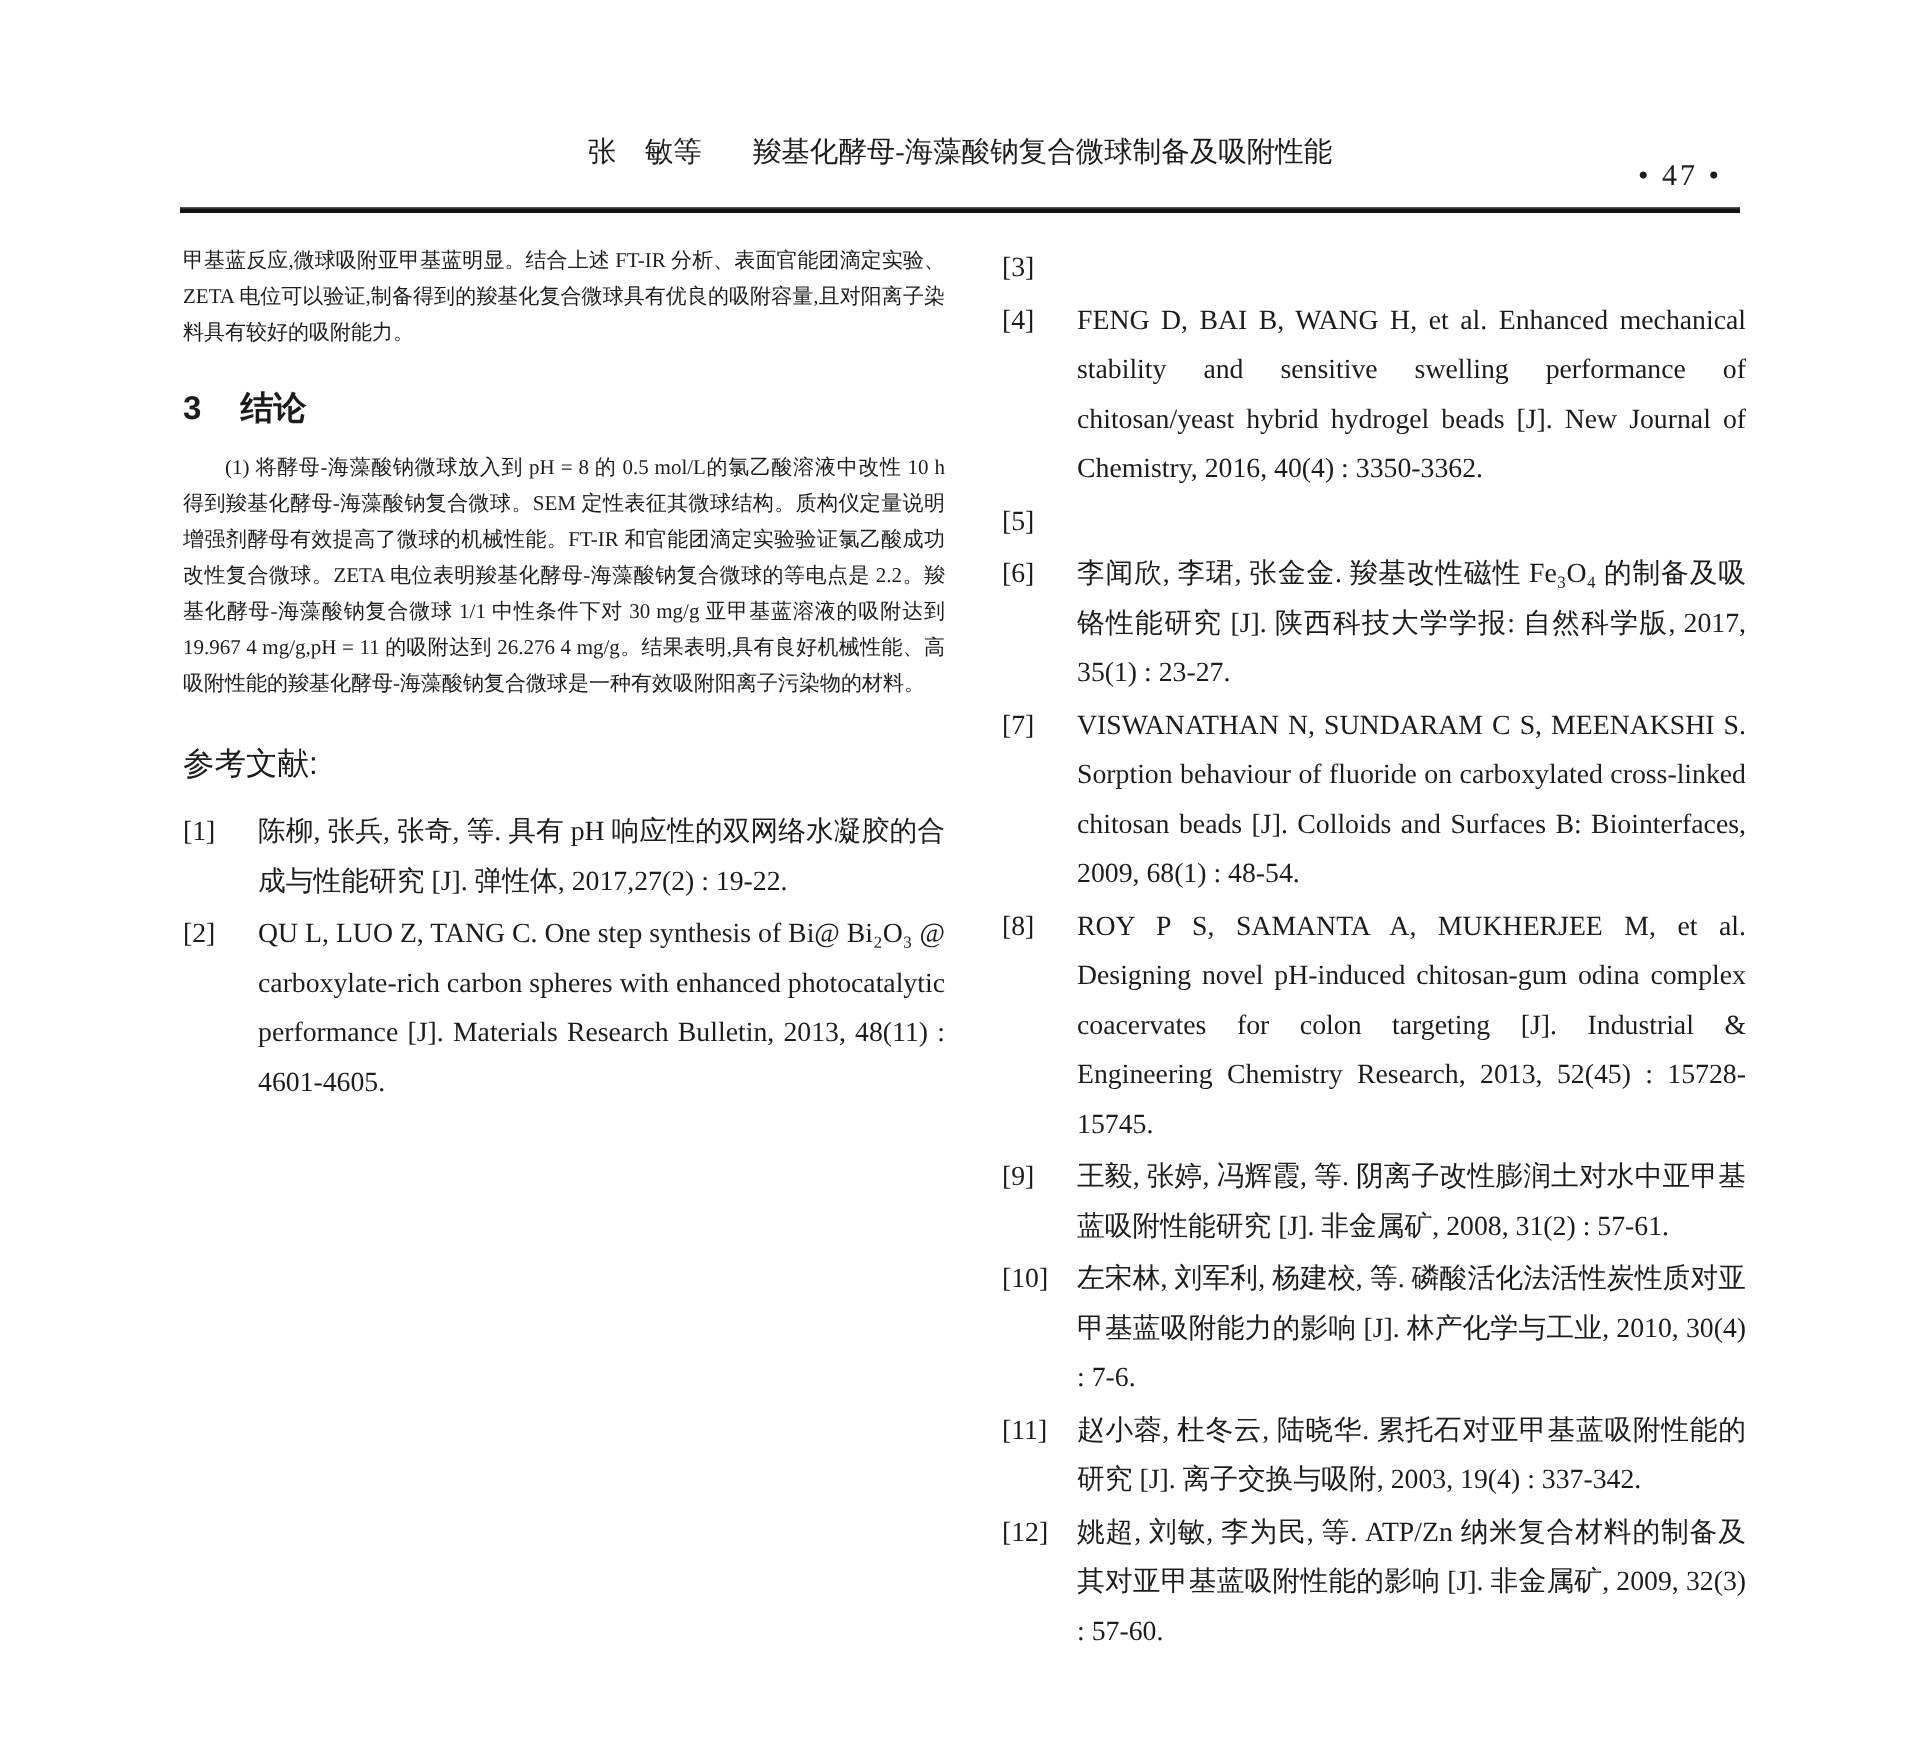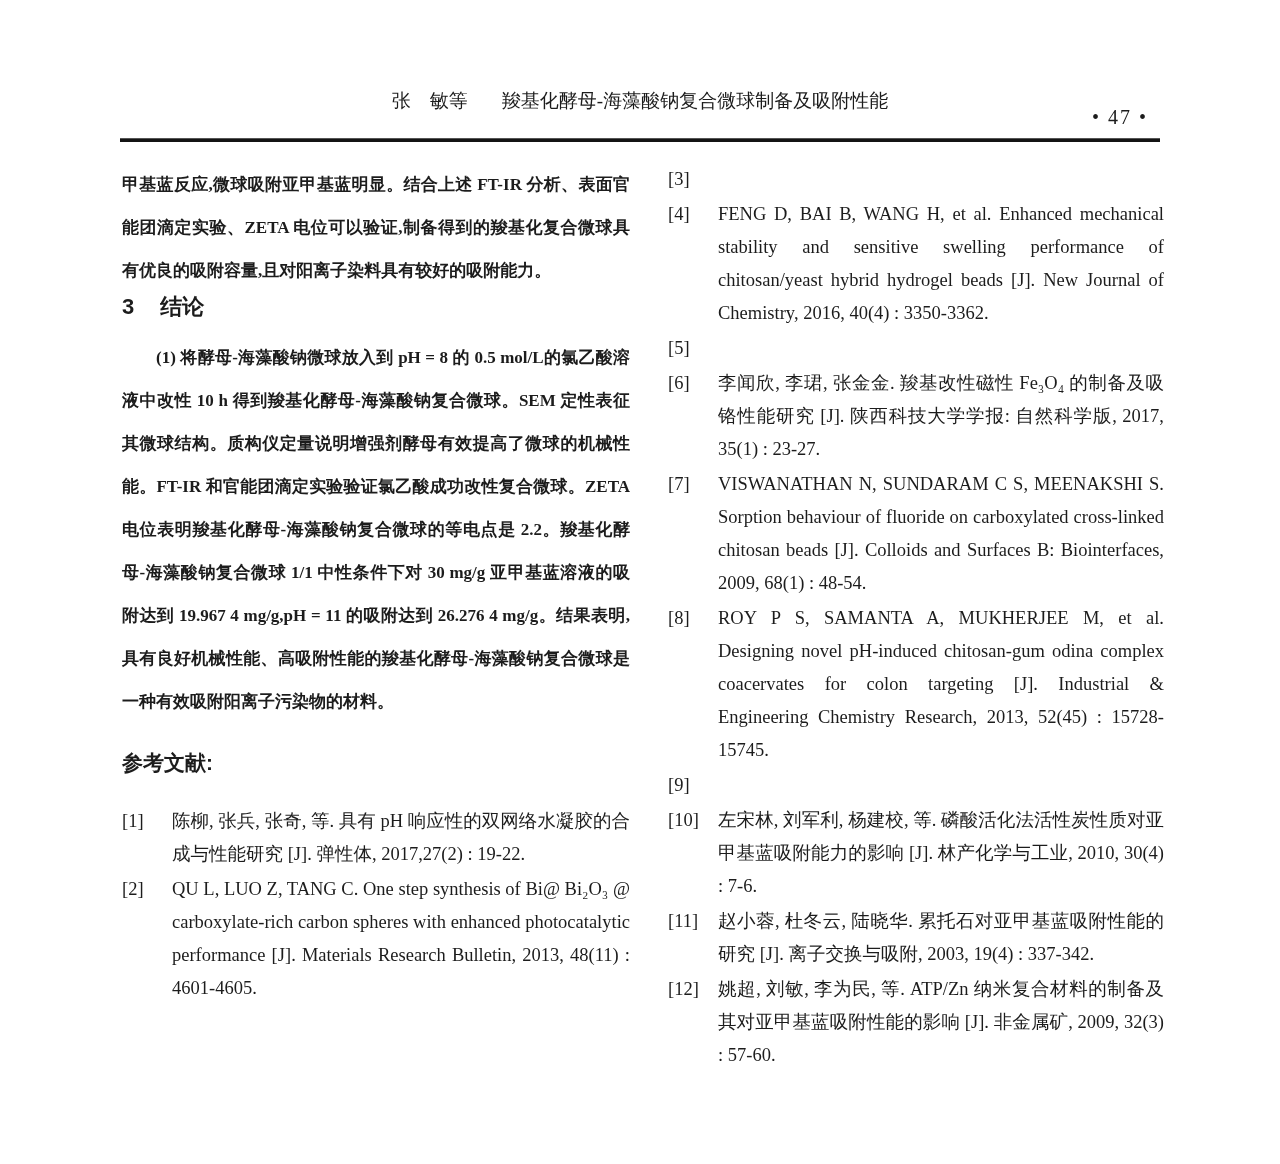--- a/index.html
+++ b/index.html
@@ -35,42 +35,42 @@
     border-top: 1px solid #555;
   }
   .col {
     position: absolute;
     top: 163px;
   }
   .col-left  { left: 122px; width: 508px; }
   .col-right { left: 668px; width: 496px; }
 
   .body-par {
-    font-size: 17px;
-    line-height: 43px;
+    font-size: 14px;
+    line-height: 24px;
     text-align: justify;
     text-justify: inter-ideograph;
-    font-weight: bold;
   }
   .body-par.indent { text-indent: 2em; }
 
   .section-heading {
     font-family: "Liberation Sans", "DejaVu Sans", sans-serif;
     font-weight: bold;
     font-size: 22px;
+    margin-top: 22px;
     margin-bottom: 14px;
   }
   .section-heading .sec-num { margin-right: 26px; }
 
   .refs-heading {
     font-family: "Liberation Sans", "DejaVu Sans", sans-serif;
-    font-weight: bold;
+    font-weight: normal;
     font-size: 21px;
     margin-top: 26px;
-    margin-bottom: 28px;
+    margin-bottom: 16px;
   }
 
   .ref {
     display: flex;
     font-size: 18.5px;
     line-height: 33px;
     margin-bottom: 2px;
   }
   .ref-id {
     flex: 0 0 50px;
@@ -130,20 +130,21 @@
   <div class="ref">
     <span class="ref-id">[7]</span>
     <span class="ref-text">VISWANATHAN N, SUNDARAM C S, MEENAKSHI S. Sorption behaviour of fluoride on carboxylated cross-linked chitosan beads [J]. Colloids and Surfaces B: Biointerfaces, 2009, 68(1) : 48-54.</span>
   </div>
   <div class="ref">
     <span class="ref-id">[8]</span>
     <span class="ref-text">ROY P S, SAMANTA A, MUKHERJEE M, et al. Designing novel pH-induced chitosan-gum odina complex coacervates for colon targeting [J]. Industrial &amp; Engineering Chemistry Research, 2013, 52(45) : 15728-15745.</span>
   </div>
   <div class="ref">
     <span class="ref-id">[9]</span>
+    <span class="ref-text">王毅, 张婷, 冯辉霞, 等. 阴离子改性膨润土对水中亚甲基蓝吸附性能研究 [J]. 非金属矿, 2008, 31(2) : 57-61.</span>
   </div>
   <div class="ref">
     <span class="ref-id">[10]</span>
     <span class="ref-text">左宋林, 刘军利, 杨建校, 等. 磷酸活化法活性炭性质对亚甲基蓝吸附能力的影响 [J]. 林产化学与工业, 2010, 30(4) : 7-6.</span>
   </div>
   <div class="ref">
     <span class="ref-id">[11]</span>
     <span class="ref-text">赵小蓉, 杜冬云, 陆晓华. 累托石对亚甲基蓝吸附性能的研究 [J]. 离子交换与吸附, 2003, 19(4) : 337-342.</span>
   </div>
   <div class="ref">

